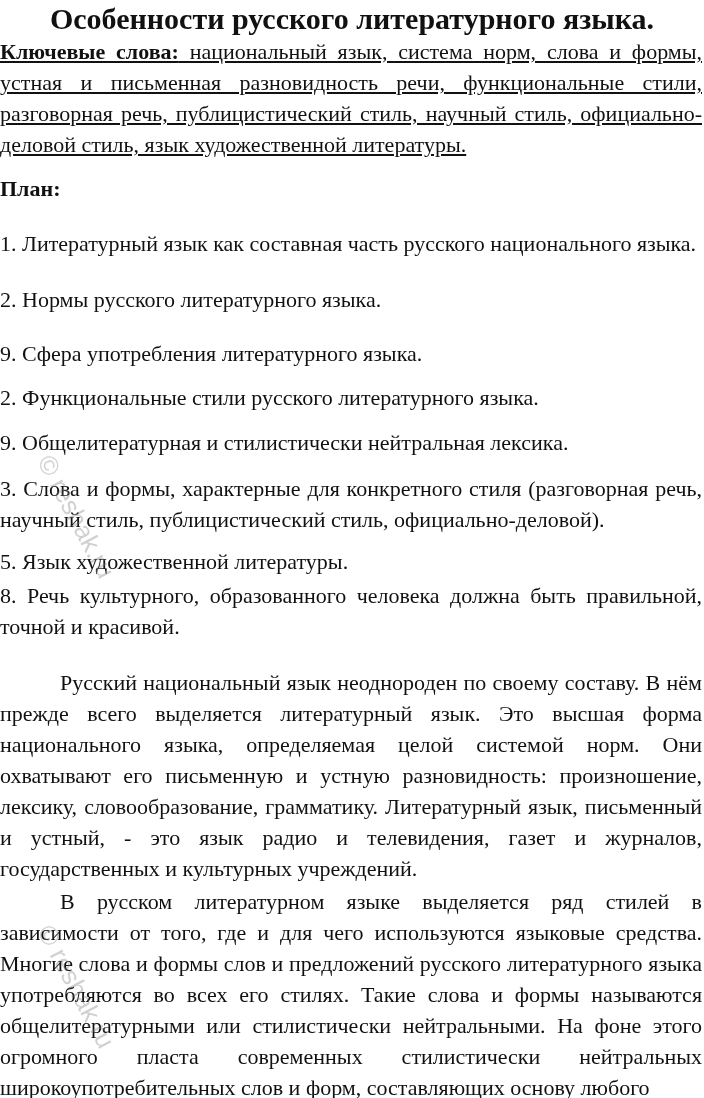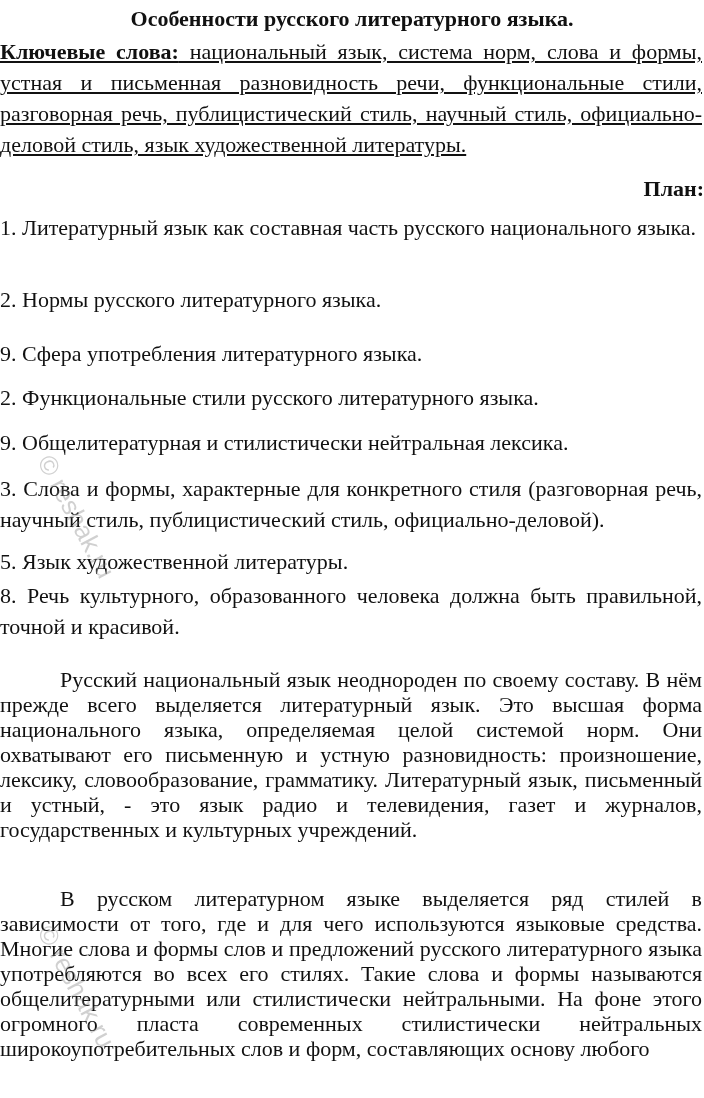--- a/index.html
+++ b/index.html
@@ -1,38 +1,38 @@
 <!DOCTYPE html>
 <html><head>
 <meta charset="utf-8">
 <style>
   html, body { margin:0; padding:0; background:#ffffff; }
   body { width:704px; height:1098px; overflow:hidden; position:relative;
          font-family:"Liberation Serif", "DejaVu Serif", serif; color:#111; font-size:22px; }
   .page { position:absolute; left:0; top:0; width:704px; }
-  .title { position:absolute; top:4px; left:0; width:704px; text-align:center; font-weight:bold; font-size:22px; line-height:30px; }
+  .title { position:absolute; top:4px; left:0; width:704px; text-align:center; font-weight:bold; font-size:30px; line-height:30px; }
   .kw { position:absolute; top:36px; left:0; width:702px; text-align:justify; line-height:31px;text-decoration:underline; }
   .kw b { font-weight:bold; }
-  .plan-h { position:absolute; top:174px; left:0; width:704px; text-align:right; font-weight:bold; line-height:30px; }
+  .plan-h { position:absolute; top:174px; left:0; width:704px; text-align:left; font-weight:bold; line-height:30px; }
   .item { position:absolute; left:0; width:702px; text-align:justify; line-height:31px; }
-  .para { position:absolute; left:0; width:702px; text-align:justify; line-height:25px; text-indent:60px; }
+  .para { position:absolute; left:0; width:702px; text-align:justify; line-height:31px; text-indent:60px; }
   .wm { position:absolute; color:rgba(120,120,120,0.35); font-family:"Liberation Sans", sans-serif; font-size:26px;
         transform:rotate(62deg); transform-origin:left top; white-space:nowrap; pointer-events:none; }
 </style>
 </head>
 <body>
 
 <div class="page">
   <div class="title">Особенности русского литературного языка.</div>
 
   <div class="kw"><b>Ключевые слова:</b><span> национальный язык, система норм, слова и формы, устная и письменная разновидность речи, функциональные стили, разговорная речь, публицистический стиль, научный стиль, официально-деловой стиль, язык художественной литературы.</span></div>
 
   <div class="plan-h">План:</div>
 
-  <div class="item" style="top:212px">1. Литературный язык как составная часть русского национального языка.</div>
+  <div class="item" style="top:228px">1. Литературный язык как составная часть русского национального языка.</div>
   <div class="item" style="top:284px">2. Нормы русского литературного языка.</div>
   <div class="item" style="top:338px">9. Сфера употребления литературного языка.</div>
   <div class="item" style="top:382px">2. Функциональные стили русского литературного языка.</div>
   <div class="item" style="top:427px">9. Общелитературная и стилистически нейтральная лексика.</div>
   <div class="item" style="top:473px">3. Слова и формы, характерные для конкретного стиля (разговорная речь, научный стиль, публицистический стиль, официально-деловой).</div>
   <div class="item" style="top:546px">5. Язык художественной литературы.</div>
   <div class="item" style="top:580px">8. Речь культурного, образованного человека должна быть правильной, точной и красивой.</div>
 
   <div class="para" style="top:667px">Русский национальный язык неоднороден по своему составу. В нём прежде всего выделяется литературный язык. Это высшая форма национального языка, определяемая целой системой норм. Они охватывают его письменную и устную разновидность: произношение, лексику, словообразование, грамматику. Литературный язык, письменный и устный, - это язык радио и телевидения, газет и журналов, государственных и культурных учреждений.</div>
   <div class="para" style="top:886px">В русском литературном языке выделяется ряд стилей в зависимости от того, где и для чего используются языковые средства. Многие слова и формы слов и предложений русского литературного языка употребляются во всех его стилях. Такие слова и формы называются общелитературными или стилистически нейтральными. На фоне этого огромного пласта современных стилистически нейтральных широкоупотребительных слов и форм, составляющих основу любого</div>

